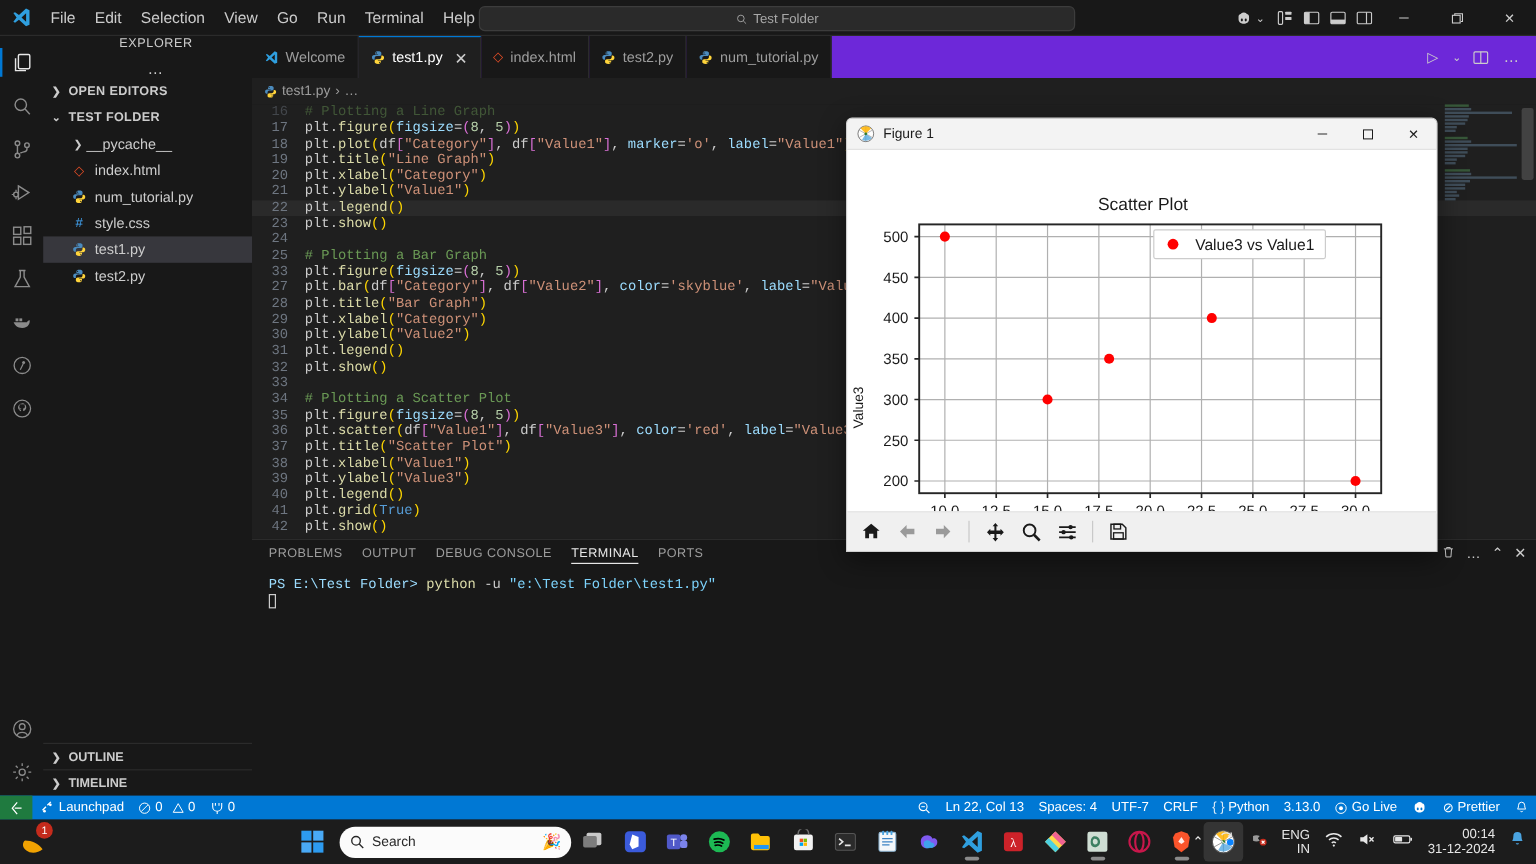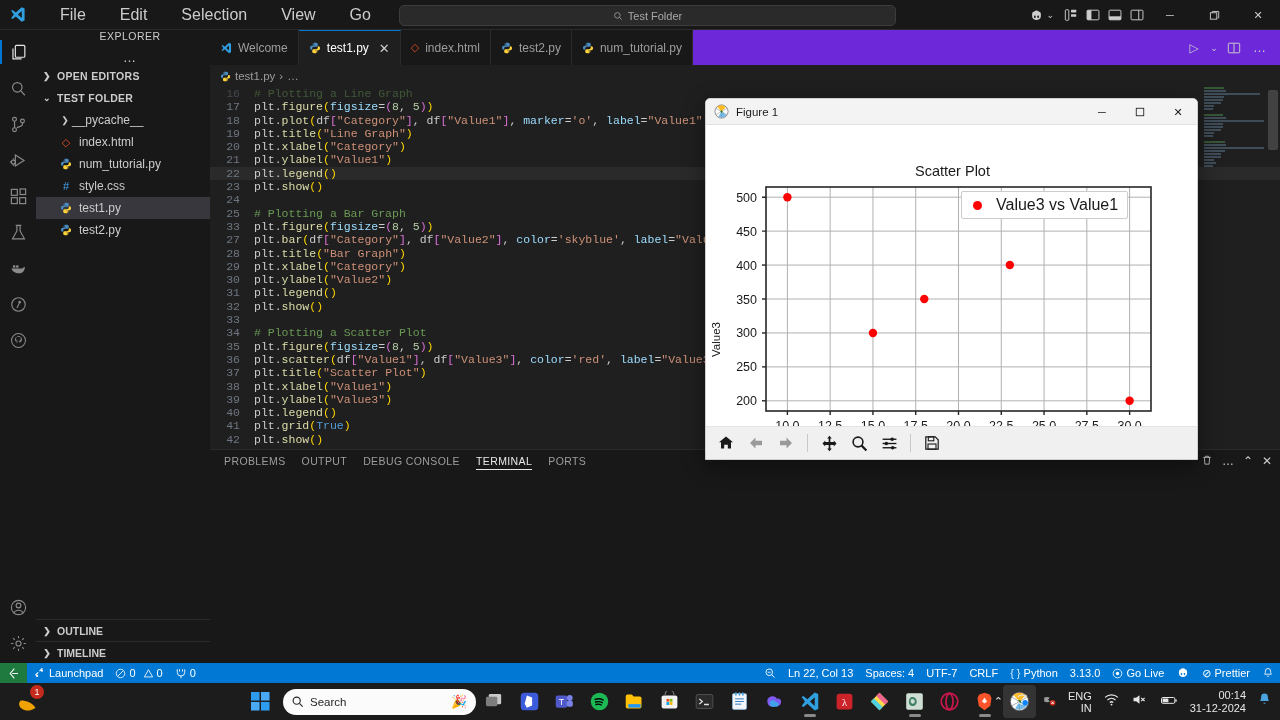--- a/index.html
+++ b/index.html
@@ -13,22 +13,22 @@
 
   
   .titlebar {
     position: absolute; top: 0; left: 0; width: 1280px; height: 30px;
     background: #181818; display: flex; align-items: center;
     border-bottom: 1px solid #2b2b2b;
   }
   .vscode-logo { width: 34px; display: flex; align-items: center; justify-content: center; }
   .menu { display: flex; align-items: center; gap: 0px; }
   .menu-item {
-    font-size: 16px; color: #cccccc; padding: 3px 8px; border-radius: 3px;
-    cursor: default; white-space: nowrap; margin-left: 18px;
+    font-size: 13px; color: #cccccc; padding: 3px 8px; border-radius: 3px;
+    cursor: default; white-space: nowrap;
   }
   .nav-arrows { display: flex; align-items: center; gap: 14px; margin-left: 14px; color: #9b9b9b; }
   .nav-arrows span { font-size: 15px; line-height: 1; }
   .searchbar {
     position: absolute; left: 399px; top: 5px; width: 497px; height: 21px;
     background: #2a2a2a; border: 1px solid #3c3c3c; border-radius: 5px;
     display: flex; align-items: center; justify-content: center; gap: 5px;
   }
   .searchbar .sb-text { font-size: 11px; color: #a8a8a8; }
   .tb-right { position: absolute; right: 0; top: 0; height: 30px; display: flex; align-items: center; }
@@ -210,21 +210,21 @@
     font-size: 14.5px; color: #1a1a1a;
   }
   .ylabel {
     position: absolute; left: 4px; top: 232px; transform: rotate(-90deg); transform-origin: left top;
     font-size: 11.5px; color: #1a1a1a; white-space: nowrap;
   }
   .fig-legend {
     position: absolute; background: #ffffff; border: 1px solid #cccccc; border-radius: 2px;
     display: flex; align-items: center; gap: 14px; padding: 4px 9px 4px 11px;
   }
-  .legend-label { font-size: 16px; color: #1a1a1a; white-space: nowrap;}
+  .legend-label { font-size: 13px; color: #1a1a1a; white-space: nowrap;}
   .dot { width: 9px; height: 9px; border-radius: 50%; background: #ff0000; }
 </style>
 </head>
 <body>
 
 <div class="app">
 
   <div class="titlebar">
     <div class="vscode-logo">
       <svg width="17" height="17" viewBox="0 0 24 24">
@@ -586,20 +586,24 @@
         <span class="panel-right">
           <span>
             <svg width="12" height="12" viewBox="0 0 16 16">
                 <path d="M3 4.5h10M6 4.5V3h4v1.5M4.5 4.5l.7 9h5.6l.7-9" fill="none" stroke="#cccccc" stroke-width="1.1"></path>
               </svg>
           </span>
           <span>…</span>
           <span>⌃</span>
           <span>✕</span>
         </span>
+      </div>
+      <div class="term">
+        <div><span class="d">PS E:\Test Folder&gt;</span> <span class="g">python</span> <span>-u</span> <span class="c">"e:\Test Folder\test1.py"</span></div>
+        <div><span class="cursor-blk"></span></div>
       </div>
     </div>
   </div>
 
   <div class="statusbar">
     <div class="remote">
       <svg width="13" height="13" viewBox="0 0 16 16">
           <path d="M9 2 4 8l5 6M6.5 8h7" fill="none" stroke="#fff" stroke-width="1.3"></path>
         </svg>
     </div>

